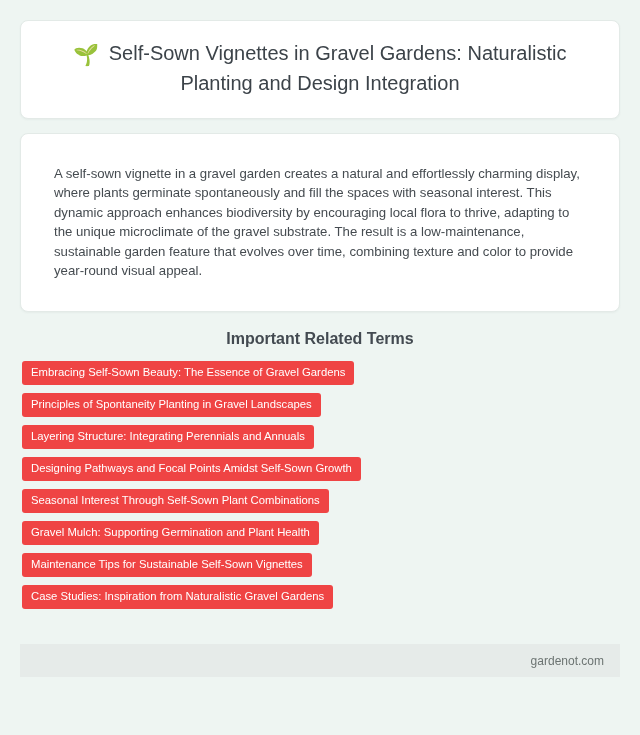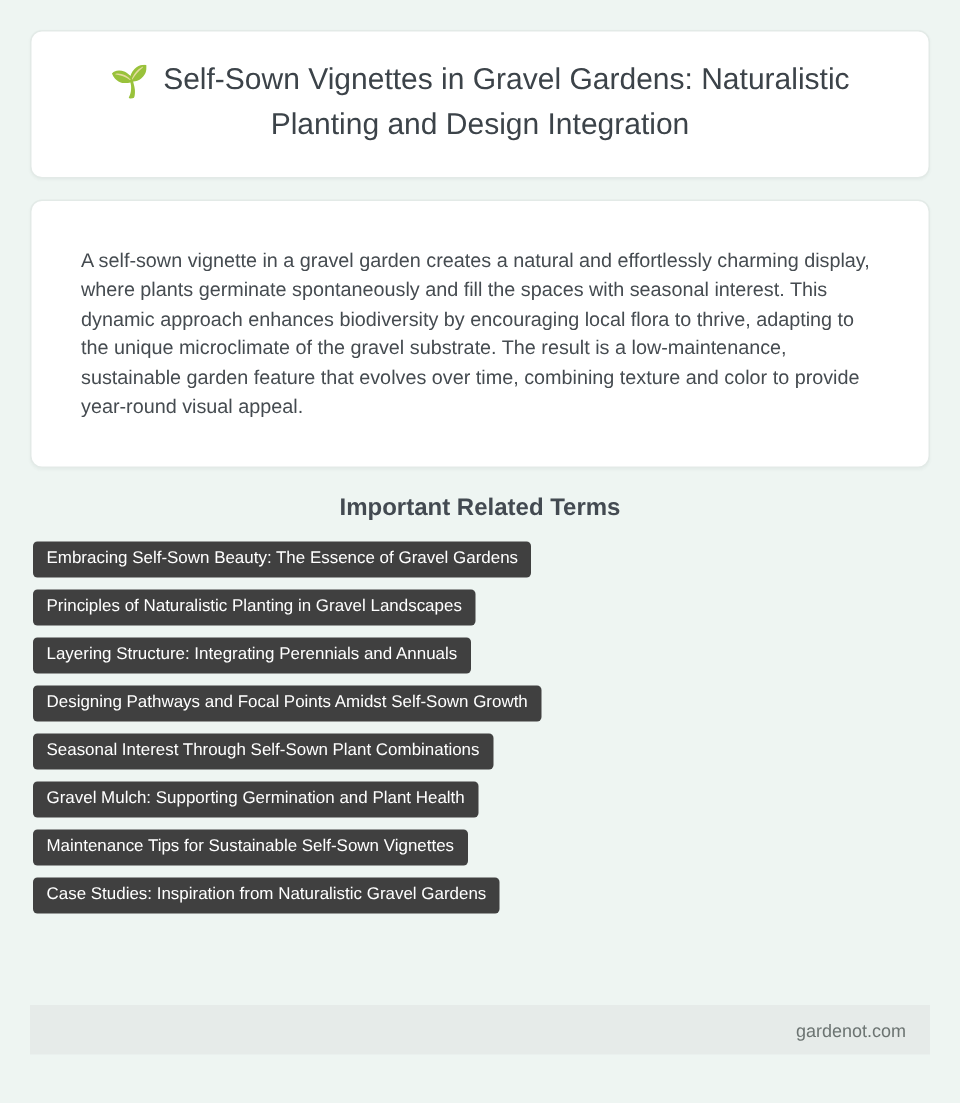--- a/index.html
+++ b/index.html
@@ -71,38 +71,38 @@
     margin: 0 0 13px 0;
     padding: 0;
   }
   .terms-list {
     list-style: none;
     margin: 0;
     padding: 0 0 0 2px;
   }
   .term-pill {
     display: inline-block;
-    background: #404040;
+    background: #ef4444;
     color: #ffffff;
     font-size: 11.3px;
     line-height: 13px;
     padding: 5px 9px 6px 9px;
     border-radius: 3px;
     margin-bottom: 8px;
     white-space: nowrap;
   }
   .term-item {
     display: block;
     line-height: 0;
   }
   
   .footer-band {
     position: absolute;
     left: 20px;
-    top: 670px;
+    top: 644px;
     width: 600px;
     height: 33px;
     background: #e6ebe9;
     display: flex;
     align-items: center;
     justify-content: flex-end;
     padding-right: 16px;
   }
   .footer-text {
     font-size: 12px;
@@ -120,21 +120,21 @@
 
   <div class="card desc-card">
     <p class="desc-text">A self-sown vignette in a gravel garden creates a natural and effortlessly charming display, where plants germinate spontaneously and fill the spaces with seasonal interest. This dynamic approach enhances biodiversity by encouraging local flora to thrive, adapting to the unique microclimate of the gravel substrate. The result is a low-maintenance, sustainable garden feature that evolves over time, combining texture and color to provide year-round visual appeal.</p>
   </div>
 
   <div>
     <h2 class="terms-heading">Important Related Terms</h2>
 
     <ul class="terms-list">
       <li class="term-item"><span class="term-pill">Embracing Self-Sown Beauty: The Essence of Gravel Gardens</span></li>
-      <li class="term-item"><span class="term-pill">Principles of Naturalistic Planting in Gravel Landscapes</span></li>
+      <li class="term-item"><span class="term-pill">Principles of Spontaneity Planting in Gravel Landscapes</span></li>
       <li class="term-item"><span class="term-pill">Layering Structure: Integrating Perennials and Annuals</span></li>
       <li class="term-item"><span class="term-pill">Designing Pathways and Focal Points Amidst Self-Sown Growth</span></li>
       <li class="term-item"><span class="term-pill">Seasonal Interest Through Self-Sown Plant Combinations</span></li>
       <li class="term-item"><span class="term-pill">Gravel Mulch: Supporting Germination and Plant Health</span></li>
       <li class="term-item"><span class="term-pill">Maintenance Tips for Sustainable Self-Sown Vignettes</span></li>
       <li class="term-item"><span class="term-pill">Case Studies: Inspiration from Naturalistic Gravel Gardens</span></li>
     </ul>
   </div>
 
   <div class="footer-band">

